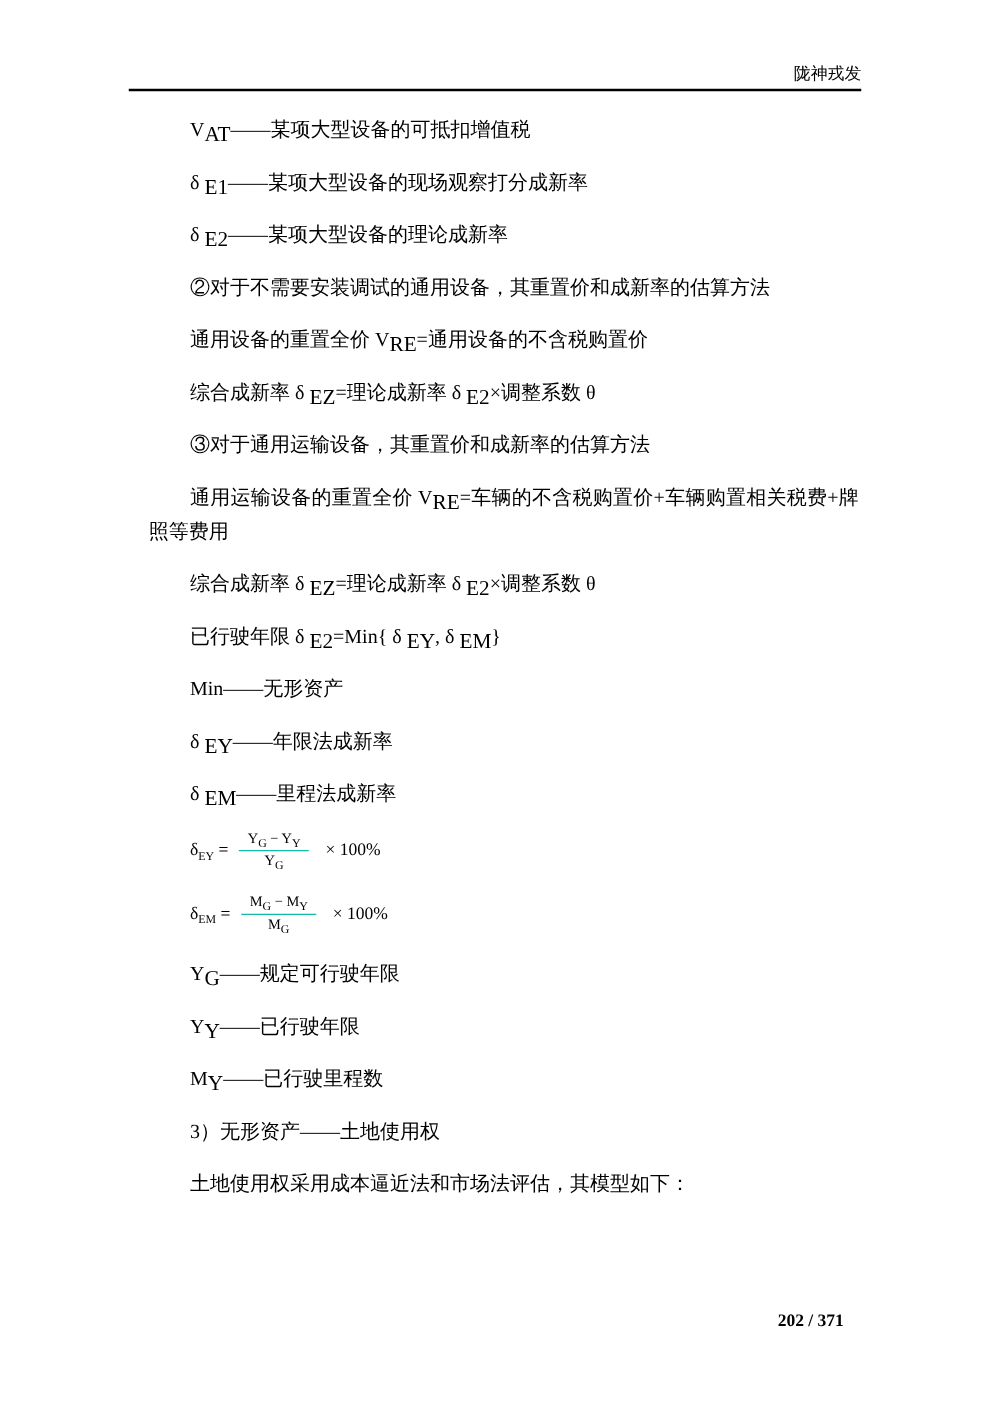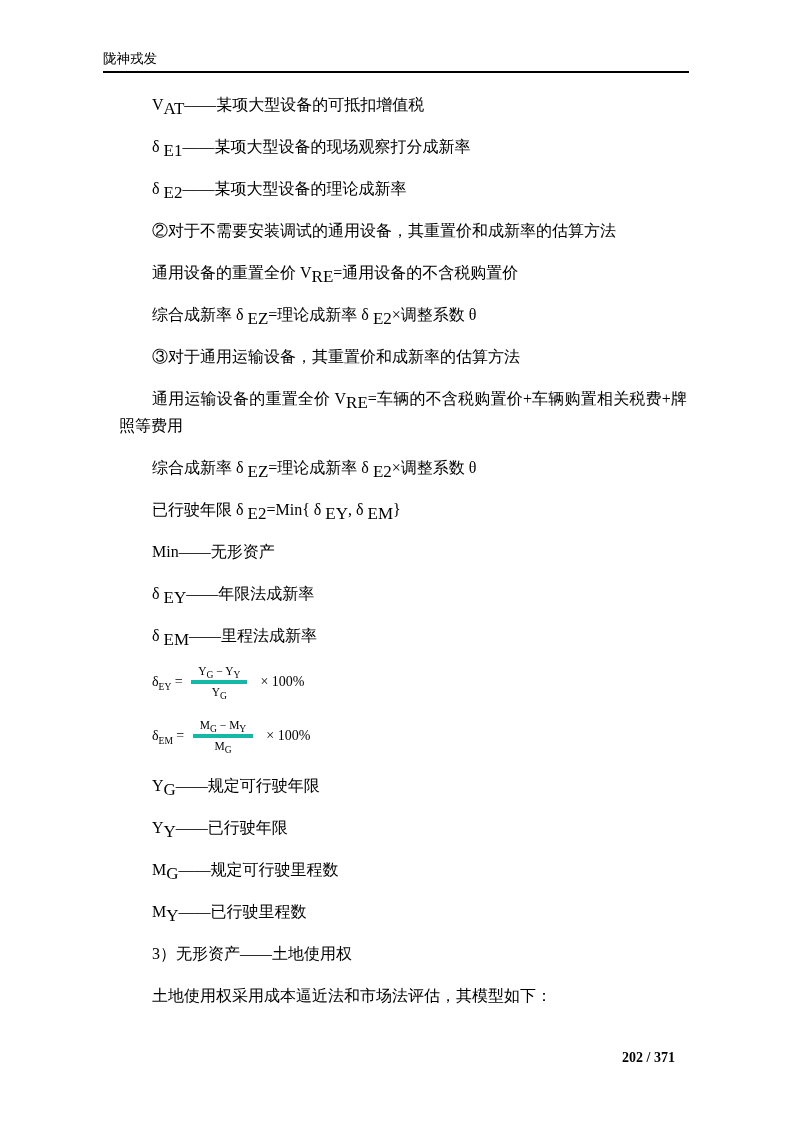--- a/index.html
+++ b/index.html
@@ -10,21 +10,21 @@
     position: relative;
     width: 793px; height: 1122px;
     background: #ffffff;
     overflow: hidden;
     font-family: "Liberation Serif", "DejaVu Serif", serif;
     color: #000000;
   }
   .page-header {
     position: absolute;
     top: 50px; left: 103px; width: 586px;
-    display: flex; justify-content: flex-start; align-items: flex-end;
+    display: flex; justify-content: flex-end; align-items: flex-end;
     padding-bottom: 4px;
     border-bottom: 2px solid #000;
     font-size: 13.5px; line-height: 17px;
     white-space: nowrap;
   }
   .doc-body {
     position: absolute;
     top: 91px; left: 119px; width: 568px;
   }
   .para {
@@ -42,21 +42,21 @@
     font-size: 14px;
   }
   .formula sub { font-size: 9.5px; line-height: 0; }
   .f-lhs { white-space: pre; }
   .f-rhs { white-space: pre; margin-left: 8px; }
   .frac {
     display: inline-flex; flex-direction: column; align-items: center;
     margin: 0 5px;
     font-size: 11.5px; line-height: 15px;
   }
-  .num { border-bottom: 4px solid #14b8a6; padding: 0 7px 1px 7px; white-space: pre; }
+  .num { border-bottom: 1px solid #14b8a6; padding: 0 7px 1px 7px; white-space: pre; }
   .den { padding-top: 1px; white-space: pre; }
   .page-footer {
     position: absolute;
     top: 1026px; right: 118px;
     font-size: 14px; font-weight: bold; margin-top: 24px;
   }
 </style>
 </head>
 <body>
 
@@ -90,21 +90,20 @@
       <div class="formula">
         <span class="f-lhs"><span>δ</span><sub>EM</sub><span> = </span></span>
         <span class="frac">
           <span class="num"><span>M</span><sub>G</sub><span> − </span><span>M</span><sub>Y</sub></span>
           <span class="den"><span>M</span><sub>G</sub></span>
         </span>
         <span class="f-rhs"><span>× 100%</span></span>
       </div>
       <p class="para"><span>Y</span><sub>G</sub><span>——规定可行驶年限</span></p>
       <p class="para"><span>Y</span><sub>Y</sub><span>——已行驶年限</span></p>
-      <p class="para"><span>M</span><sub>G</sub><span>——规定可行驶里程数</span></p>
       <p class="para"><span>M</span><sub>Y</sub><span>——已行驶里程数</span></p>
       <p class="para"><span>3）无形资产——土地使用权</span></p>
       <p class="para"><span>土地使用权采用成本逼近法和市场法评估，其模型如下：</span></p>
     </div>
 
   <div class="page-footer">
     <span>202 / 371</span>
   </div>
 </div>
 

